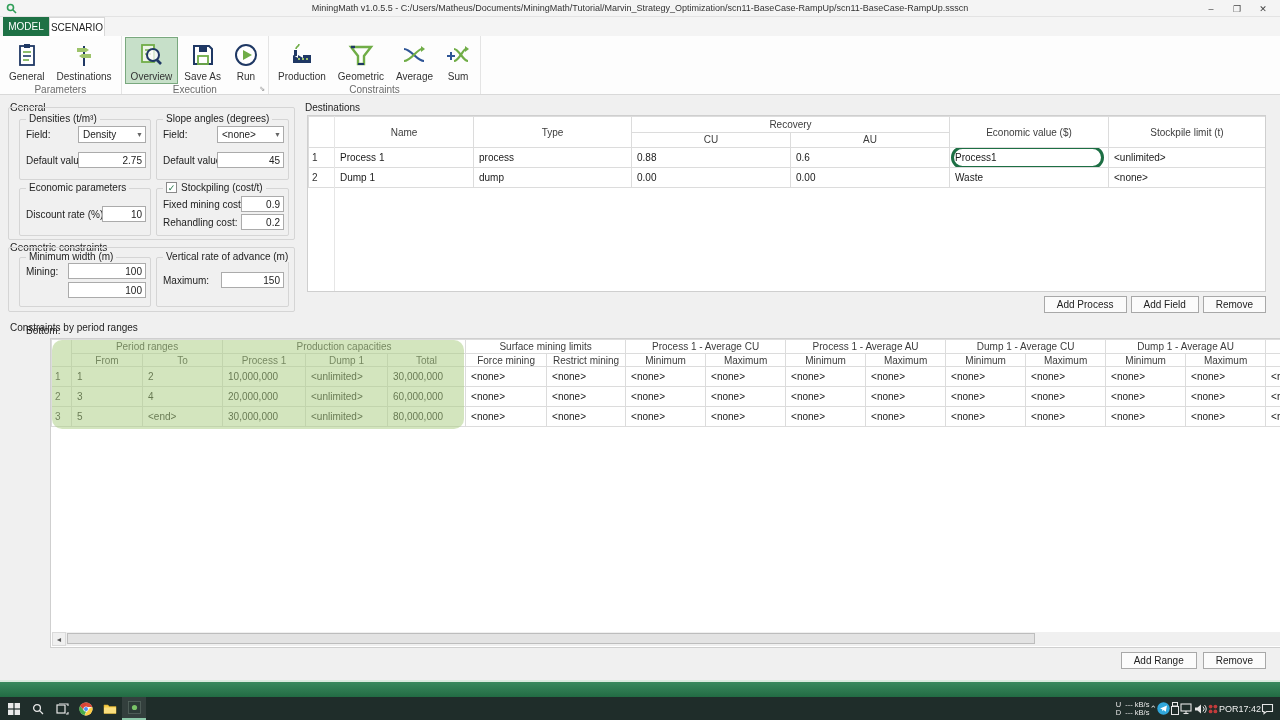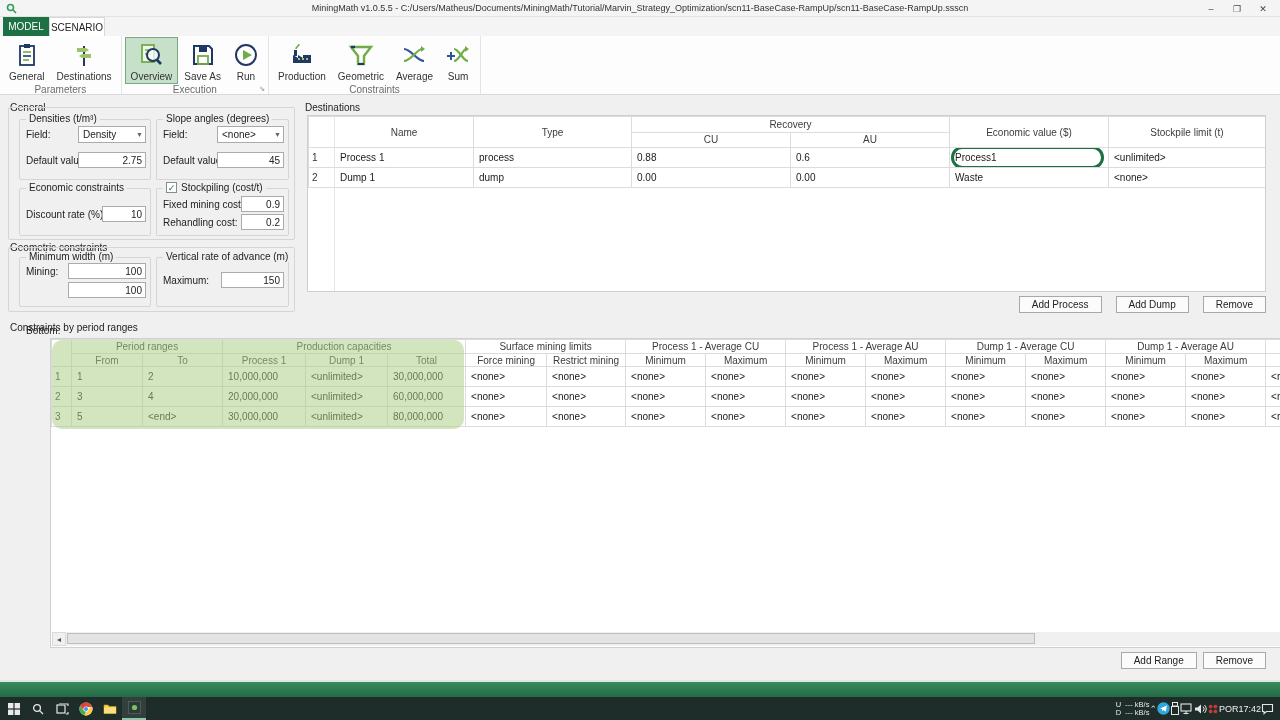--- a/index.html
+++ b/index.html
@@ -49,21 +49,21 @@
 
   
   table { border-collapse:collapse; table-layout:fixed; background:#fff; }
   th, td { border:1px solid #dcdcdc; font-weight:normal; font-size:10px; overflow:hidden; white-space:nowrap; }
   th { text-align:center; color:#3c3c3c; height:15px; padding:0 2px; }
   td { text-align:left; padding:0 5px; height:20px; color:#1a1a1a; }
   td.rownum { text-align:left; padding:0 3px; color:#333; }
 
   #dest-table-wrap { position:absolute; left:307px; top:115px; width:959px; height:177px; background:#fff; border:1px solid #cfcfcf; overflow:hidden; }
   #dest-table-wrap .numline { position:absolute; left:26px; top:0; bottom:0; width:1px; background:#e6e6e6; }
-  #dest-btns { position:absolute; left:0; top:296px; width:1266px; display:flex; justify-content:flex-end; gap:14px; }
+  #dest-btns { position:absolute; left:0; top:296px; width:1266px; display:flex; justify-content:flex-end; gap:4px; }
   .pushbtn { height:17px; background:#fbfbfb; border:1px solid #a8a8a8; font-size:10px; display:flex; align-items:center; justify-content:center; padding:0 12px; }
 
   #period-panel { position:absolute; left:14px; top:338px; width:1252px; height:310px; background:#fff; border:1px solid #cfcfcf; overflow:hidden;margin-left:36px; }
   #period-grid { position:absolute; left:0; top:0; }
   #period-overlay { position:absolute; left:1px; top:1px; width:412px; height:89px; background:rgba(171,205,131,0.52); border-radius:10px; pointer-events:none; }
   .hl-oval { position:absolute; left:1px; right:4px; top:-2px; bottom:-2px; border:3px solid #1d6f44; border-radius:12px; pointer-events:none; }
 
   
   .hscroll { position:absolute; left:1px; bottom:1px; height:14px; right:1px; background:#f0f0f0; display:flex; }
   .sb-btn { width:14px; height:14px; background:#f0f0f0; border:1px solid #dadada; color:#555; font-size:7px; display:flex; align-items:center; justify-content:center; }
@@ -261,21 +261,21 @@
         <span>&lt;none&gt;</span>
           <span class="arrow">▼</span>
       </div>
       <div class="frow" style="left:6px; top:35px;">
           <span>Default value:</span>
         </div>
       <div class="tin num" style="position:absolute; left:60px; top:32px; width:67px;">45</div>
     </div>
 
     <div class="groupbox" style="left:10px; top:80px; width:132px; height:48px; position:absolute;">
-      <span class="gb-label">Economic constraints</span>
+      <span class="gb-label">Economic parameters</span>
       <div class="frow" style="left:6px; top:20px;">
           <span>Discount rate (%):</span>
         </div>
       <div class="tin num" style="position:absolute; left:82px; top:17px; width:44px;">10</div>
     </div>
 
     <div class="groupbox" style="left:147px; top:80px; width:133px; height:48px; position:absolute;">
       <span class="gb-label" style="display:flex; align-items:center;">
         <span class="chk">✓</span>
         <span>Stockpiling (cost/t)</span>
@@ -357,21 +357,21 @@
             <td>0.00</td>
             <td>Waste</td>
             <td>&lt;none&gt;</td>
           </tr>
         </tbody>
     </table>
     <div class="numline"></div>
   </div>
   <div id="dest-btns">
     <div class="pushbtn">Add Process</div>
-    <div class="pushbtn">Add Dump</div>
+    <div class="pushbtn">Add Field</div>
     <div class="pushbtn">Remove</div>
   </div>
 
   <span class="section-label" style="left:10px; top:322px;">Constraints by period ranges</span>
   <div id="period-panel">
     <table id="period-grid" style="width: 1294px;">
         <colgroup>
           <col style="width: 20px;">
           <col style="width: 71px;">
           <col style="width: 80px;">

